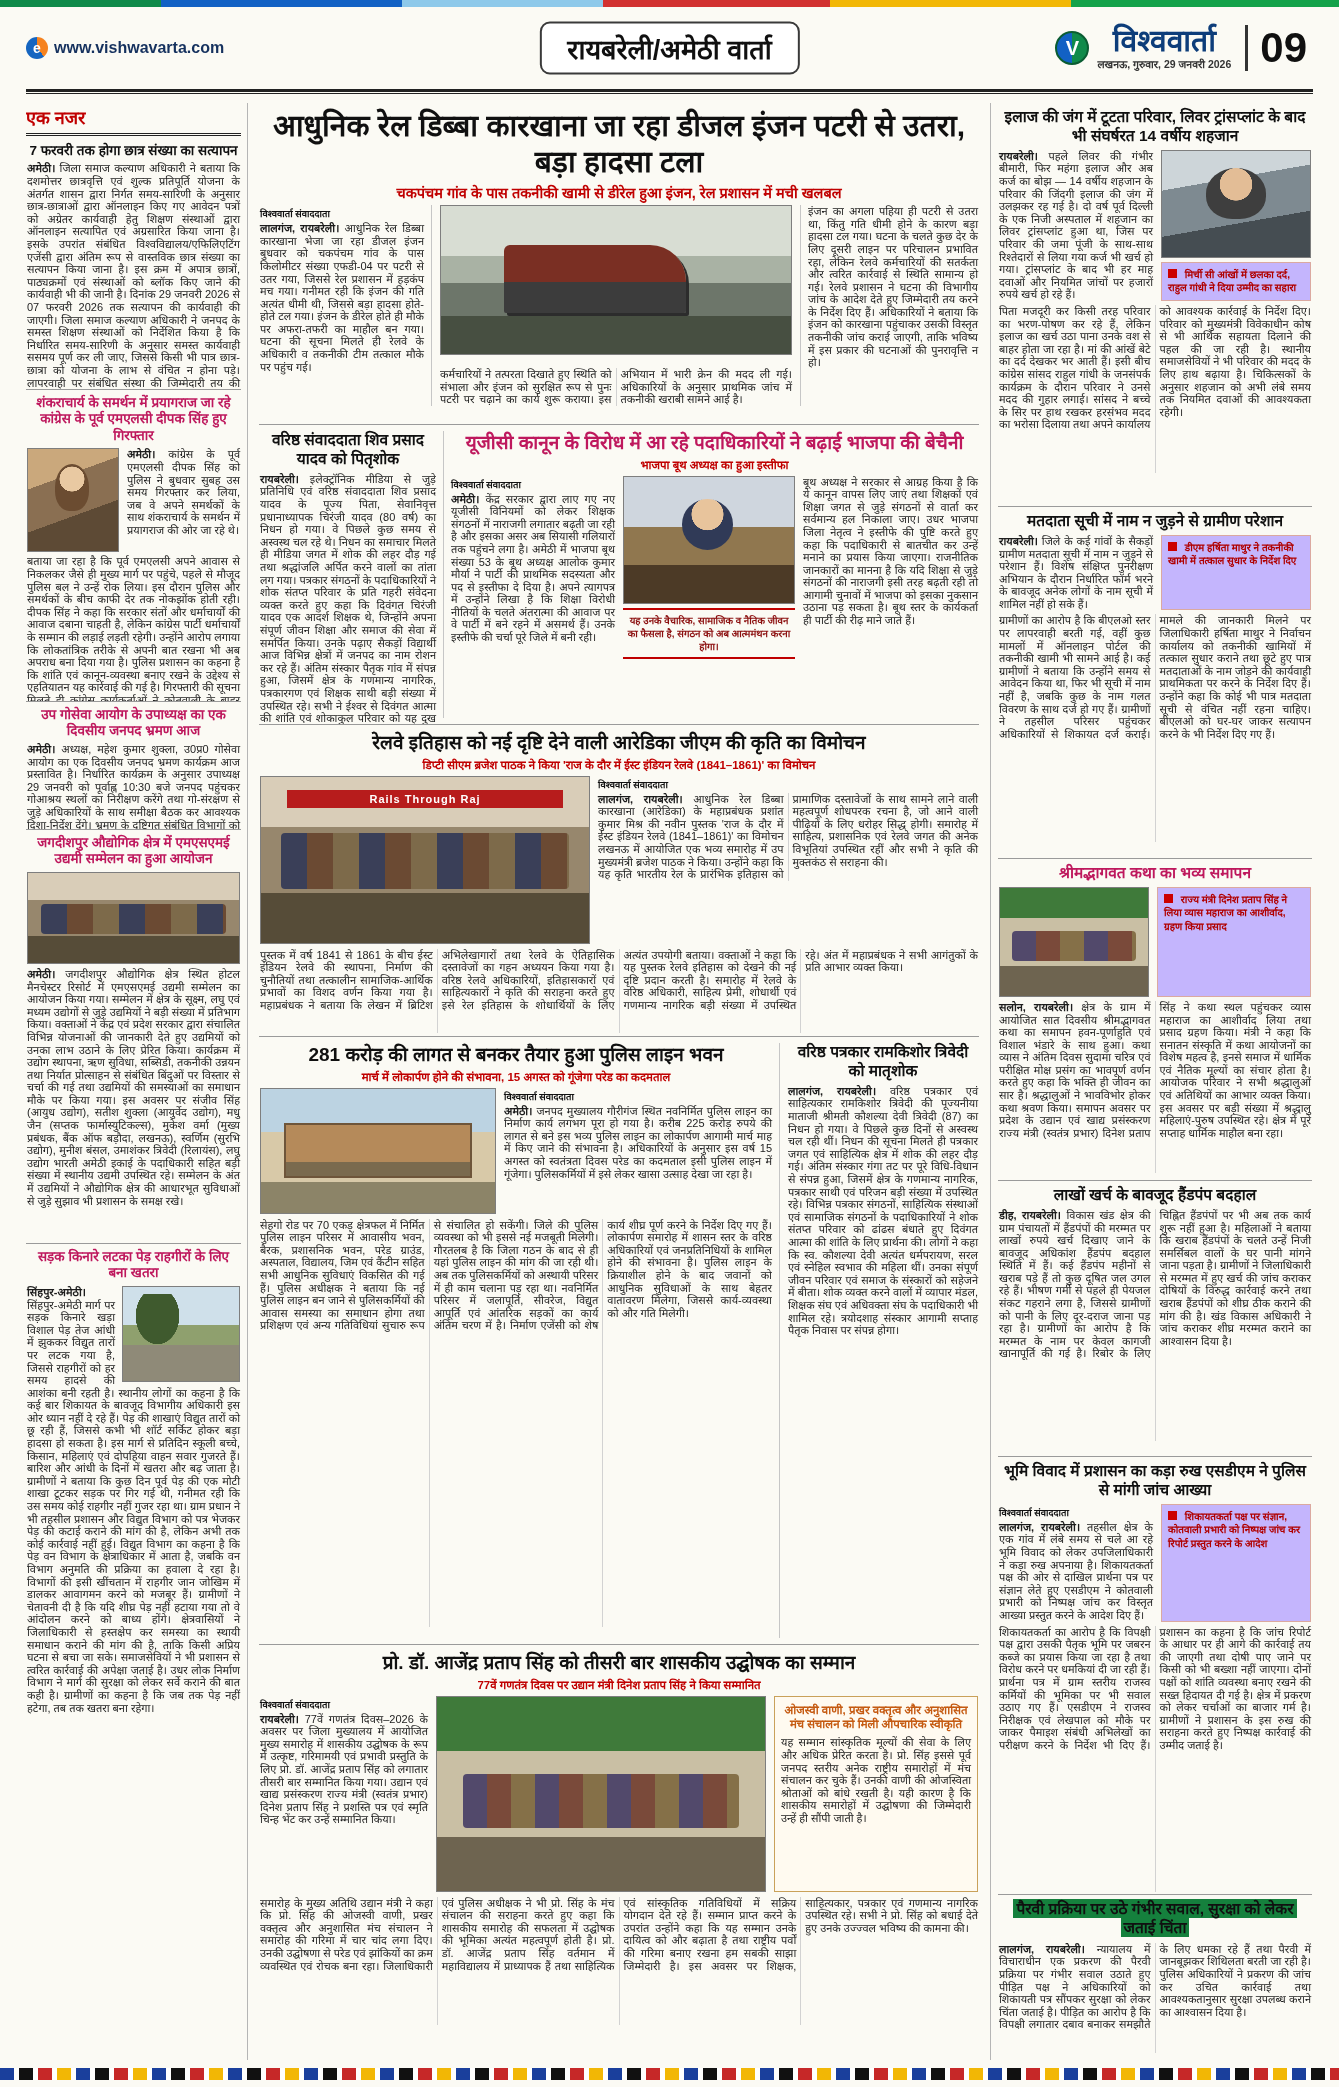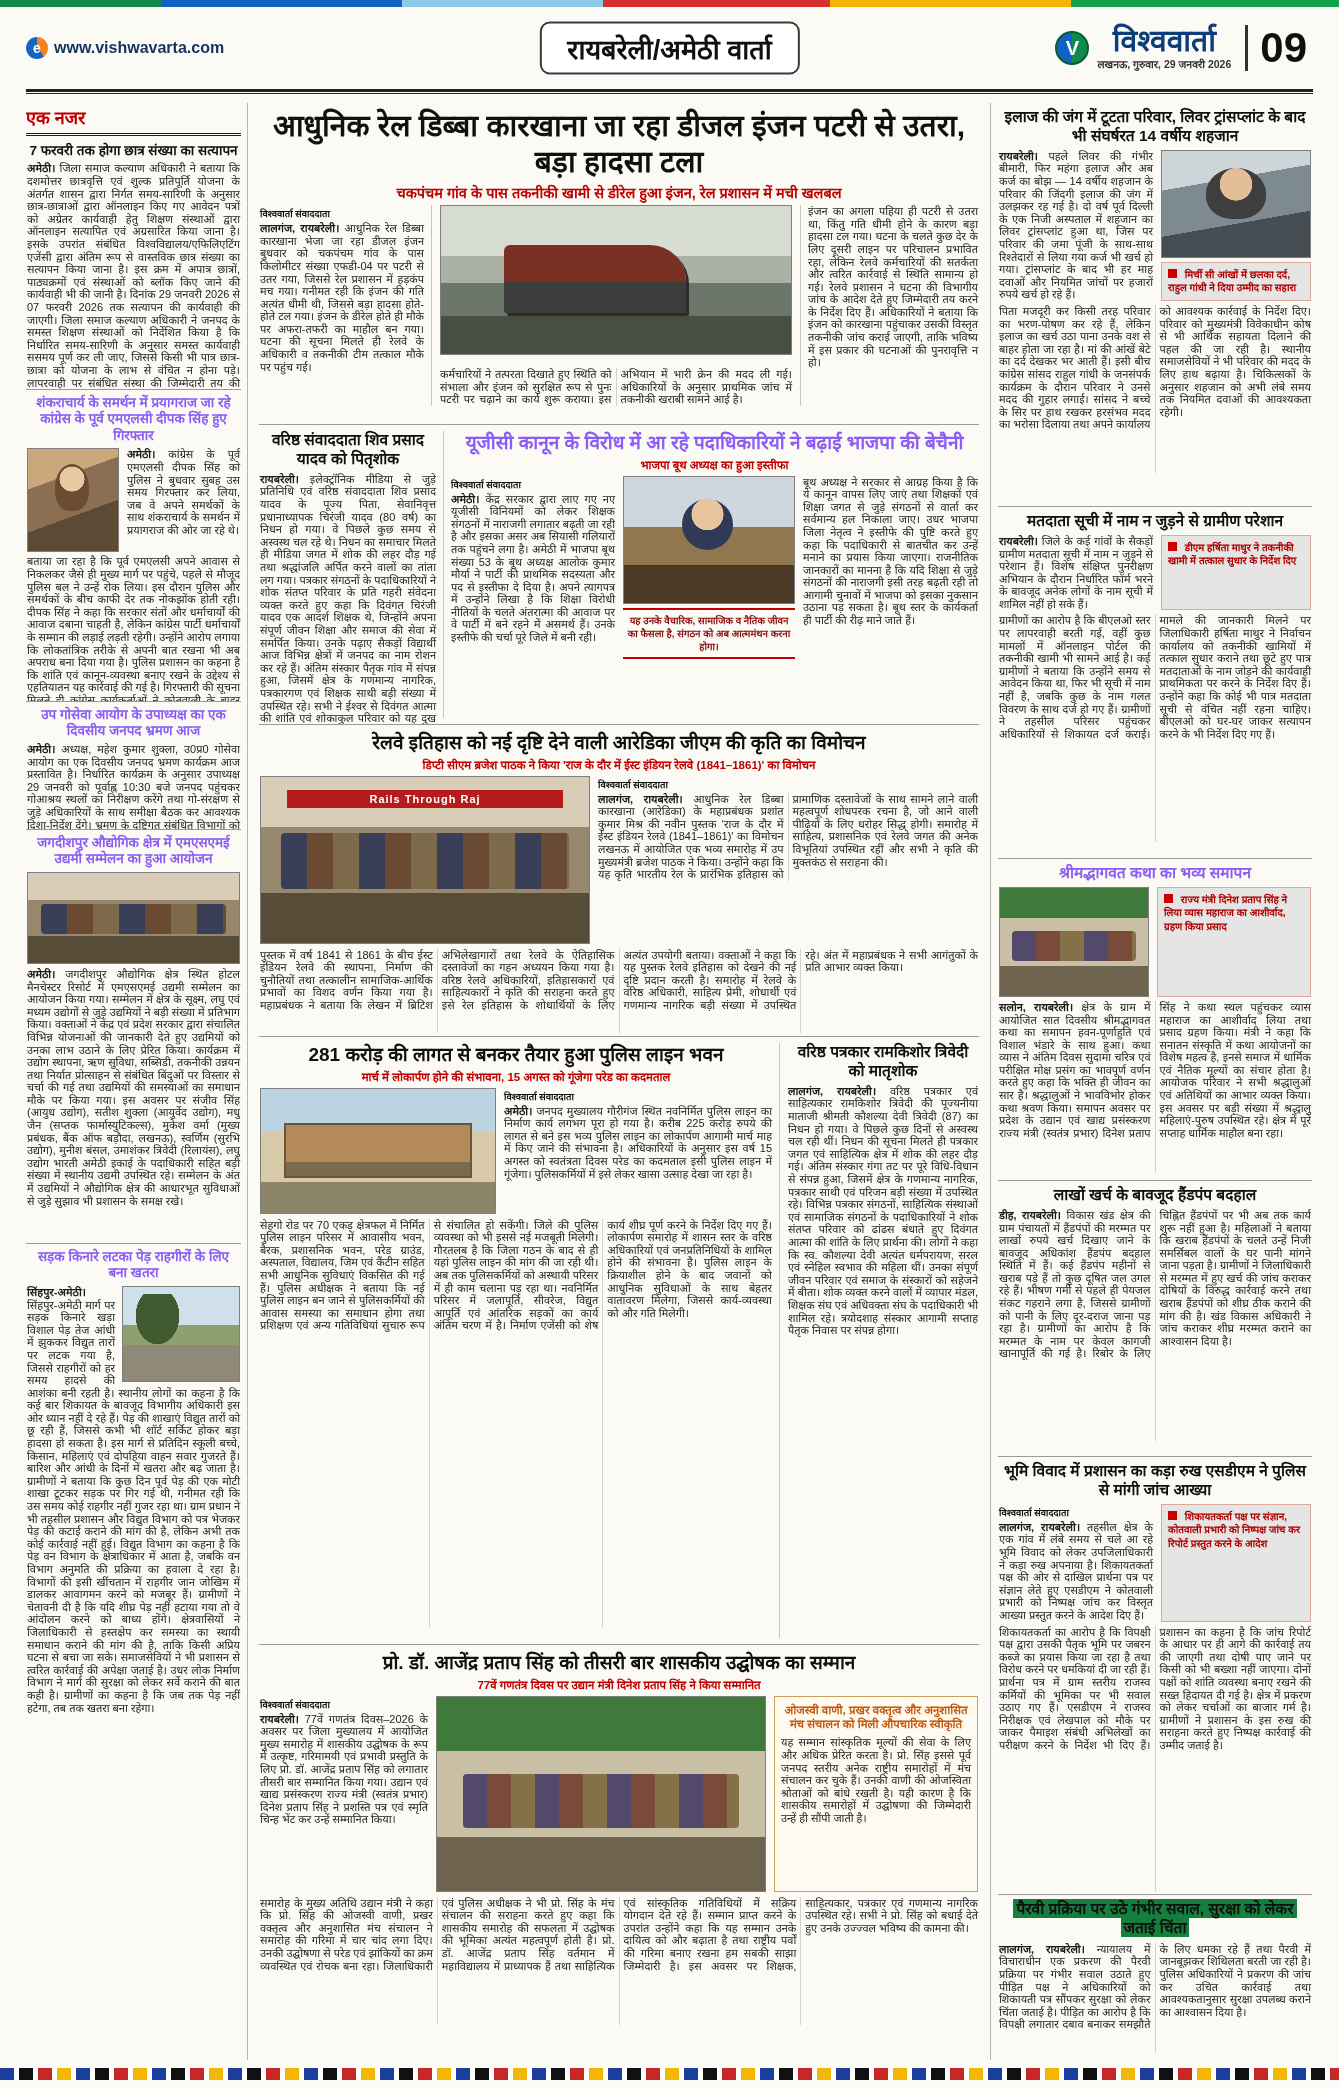--- a/index.html
+++ b/index.html
@@ -26,21 +26,21 @@
   .colL{border-right:1px solid #b5b5b5;padding-right:6px;}
   .colC{padding:0 3px;}
   .colR{border-left:1px solid #b5b5b5;padding-left:7px;}
   .art{overflow:hidden;border-bottom:1px solid #9a9a9a;padding:5px 1px 6px;}
   .art.last{border-bottom:none;}
   .hl{font-weight:bold;text-align:center;line-height:1.22;color:#101010;}
   .hl-s{font-size:13.5px;}
   .hl-m{font-size:15.5px;}
   .hl-l{font-size:19px;}
   .hl-xl{font-size:30px;line-height:1.2;}
-  .c-blue{color:#8b5cf6;}
+  .c-blue{color:#be185d;}
   .sub{color:#c00000;font-weight:bold;text-align:center;font-size:14.5px;margin:4px 0 3px;line-height:1.25;}
   .sub-s{font-size:11.5px;}
   .byline{font-weight:bold;font-size:9.5px;margin:2px 0 2px;}
   .body{font-size:11px;line-height:12.6px;text-align:justify;color:#1c1c1c;}
   .dl{font-weight:bold;}
   .b2{column-count:2;column-gap:9px;column-rule:1px solid #d2d2d2;}
   .b3{column-count:3;column-gap:9px;column-rule:1px solid #d2d2d2;}
   .b4{column-count:4;column-gap:9px;column-rule:1px solid #d2d2d2;}
   .row{display:flex;gap:8px;}
   .photo{position:relative;border:1px solid #7e7e7e;overflow:hidden;background:#b9b3a6;}
@@ -54,21 +54,21 @@
   .ph-event:before{content:"";position:absolute;left:6%;top:34%;width:88%;height:34%;background:repeating-linear-gradient(90deg,#3a3f58 0 26px,#6b4a33 26px 52px,#7d6a4a 52px 78px);border-radius:4px;}
   .ph-bldg{background:linear-gradient(180deg,#bcd3e2 0 35%,#d8c9a8 35% 75%,#8c8468 75%);}
   .ph-bldg:before{content:"";position:absolute;left:10%;top:28%;width:80%;height:44%;background:linear-gradient(180deg,#b58a5a 0 70%,#7a6a4e 70%);box-shadow:inset 0 0 0 2px #6e553a;}
   .ph-canopy{background:linear-gradient(180deg,#3f7a3a 0 28%,#c9bfa4 28% 72%,#6e6450 72%);}
   .ph-canopy:before{content:"";position:absolute;left:8%;top:40%;width:84%;height:28%;background:repeating-linear-gradient(90deg,#52496b 0 24px,#7a4a3a 24px 48px,#857048 48px 72px);border-radius:4px;}
   .ph-boy{background:linear-gradient(170deg,#cdd5d9 0 30%,#7e8a91 30% 65%,#454d52 65%);}
   .ph-boy:before{content:"";position:absolute;left:30%;top:16%;width:40%;height:48%;border-radius:50% 50% 44% 44%;background:radial-gradient(circle at 50% 32%,#e3bd96 0 35%,#3e3e3e 36% 100%);}
   .ph-street{background:linear-gradient(180deg,#cfe0ea 0 40%,#8fa06e 40% 62%,#8f8a78 62%);}
   .ph-street:before{content:"";position:absolute;left:8%;top:8%;width:44%;height:58%;background:radial-gradient(ellipse at 50% 40%,#3f5a2e 0 60%,transparent 61%);}
   .ph-banner{position:absolute;left:8%;top:8%;right:8%;background:#b71c1c;color:#fff;font-size:11px;font-weight:bold;text-align:center;padding:3px 2px;letter-spacing:1px;}
-  .inset{border:1px solid #dba9a0;background:#e5e5e5;color:#b00000;font-weight:bold;font-size:10px;line-height:1.35;padding:5px 6px;}
+  .inset{border:1px solid #dba9a0;background:#c4b5fd;color:#b00000;font-weight:bold;font-size:10px;line-height:1.35;padding:5px 6px;}
   .sq{width:9px;height:9px;background:#cc0000;display:inline-block;margin-right:5px;vertical-align:baseline;}
   .quote{border-top:2px solid #c00000;border-bottom:2px solid #c00000;color:#8c1010;font-weight:bold;font-size:9.8px;line-height:1.35;padding:4px 2px;margin-top:4px;text-align:center;}
   .label-box{border-bottom:3px double #222;padding:2px 0 4px;margin-bottom:2px;}
   .label{color:#c00000;font-weight:bold;font-size:18px;}
   .hl-yellow{background:#15803d;display:inline;padding:1px 3px;box-decoration-break:clone;}
   .sidebox{border:1.5px solid #c9a15a;background:#fffaf0;padding:6px;}
   .sidebox-title{color:#c55a11;font-weight:bold;font-size:11.5px;line-height:1.3;margin-bottom:4px;text-align:center;}
   .divR{border-right:1px solid #c6c6c6;padding-right:7px;}
   .divL{border-left:1px solid #c6c6c6;padding-left:7px;}
   .fr{float:right;margin:0 0 4px 7px;}

